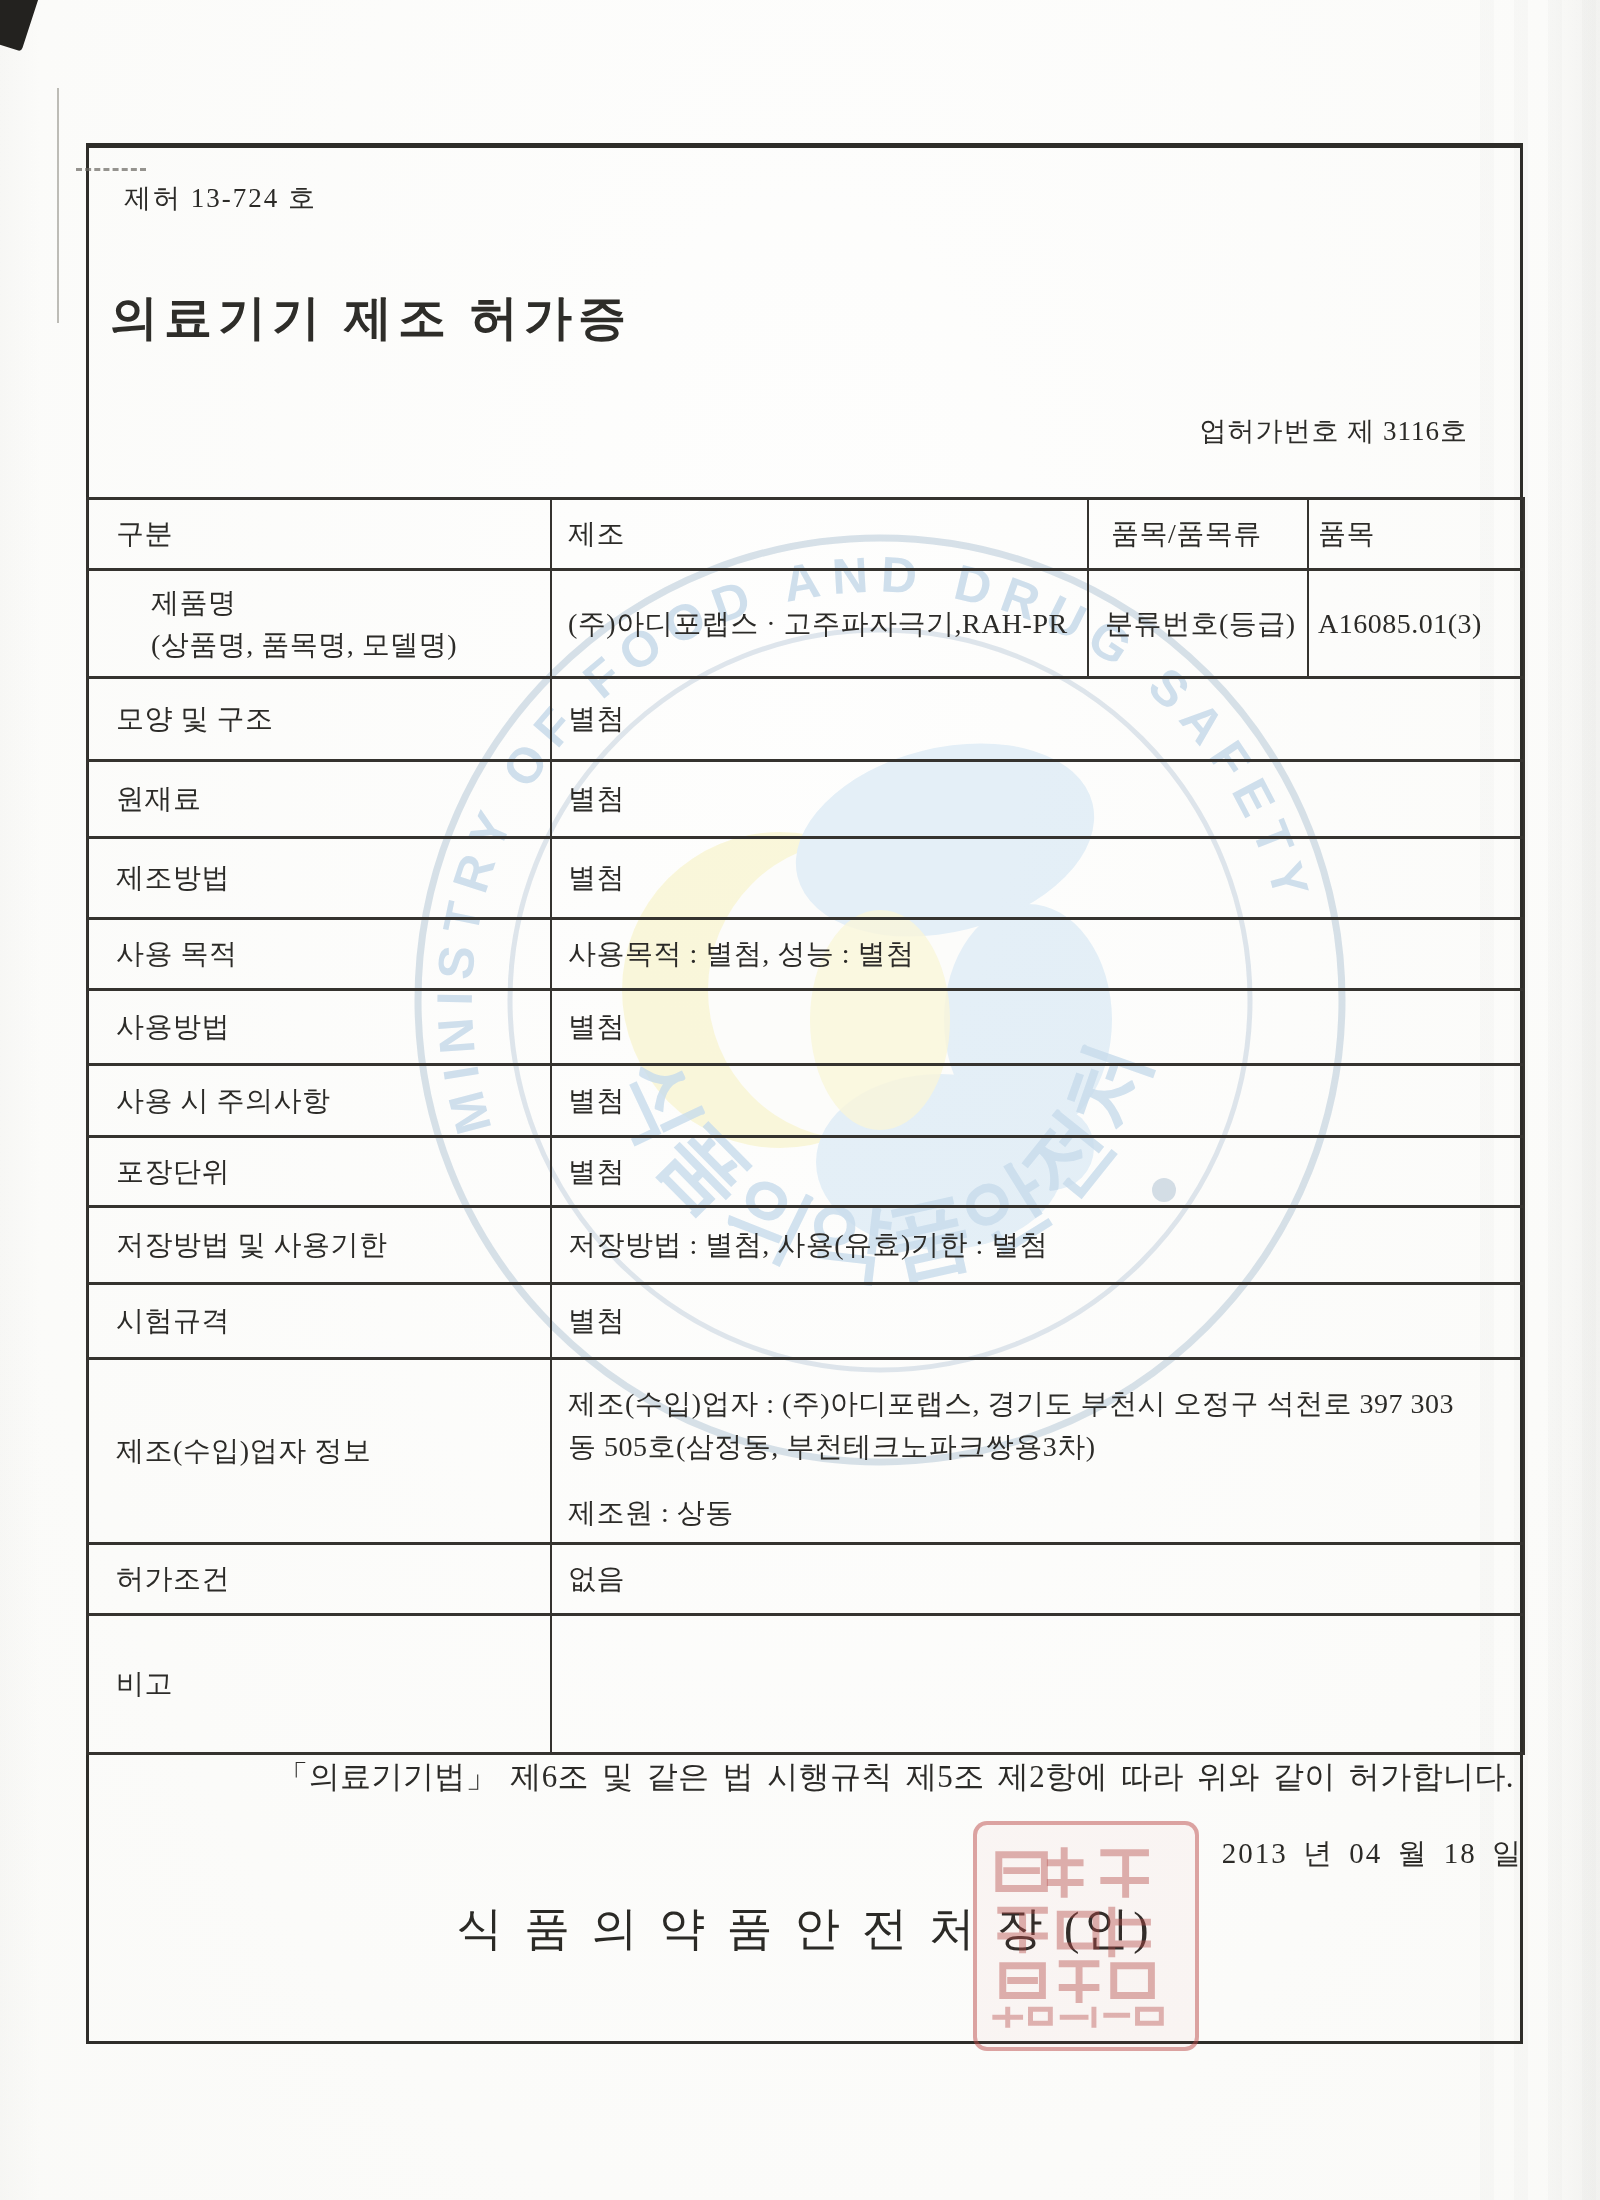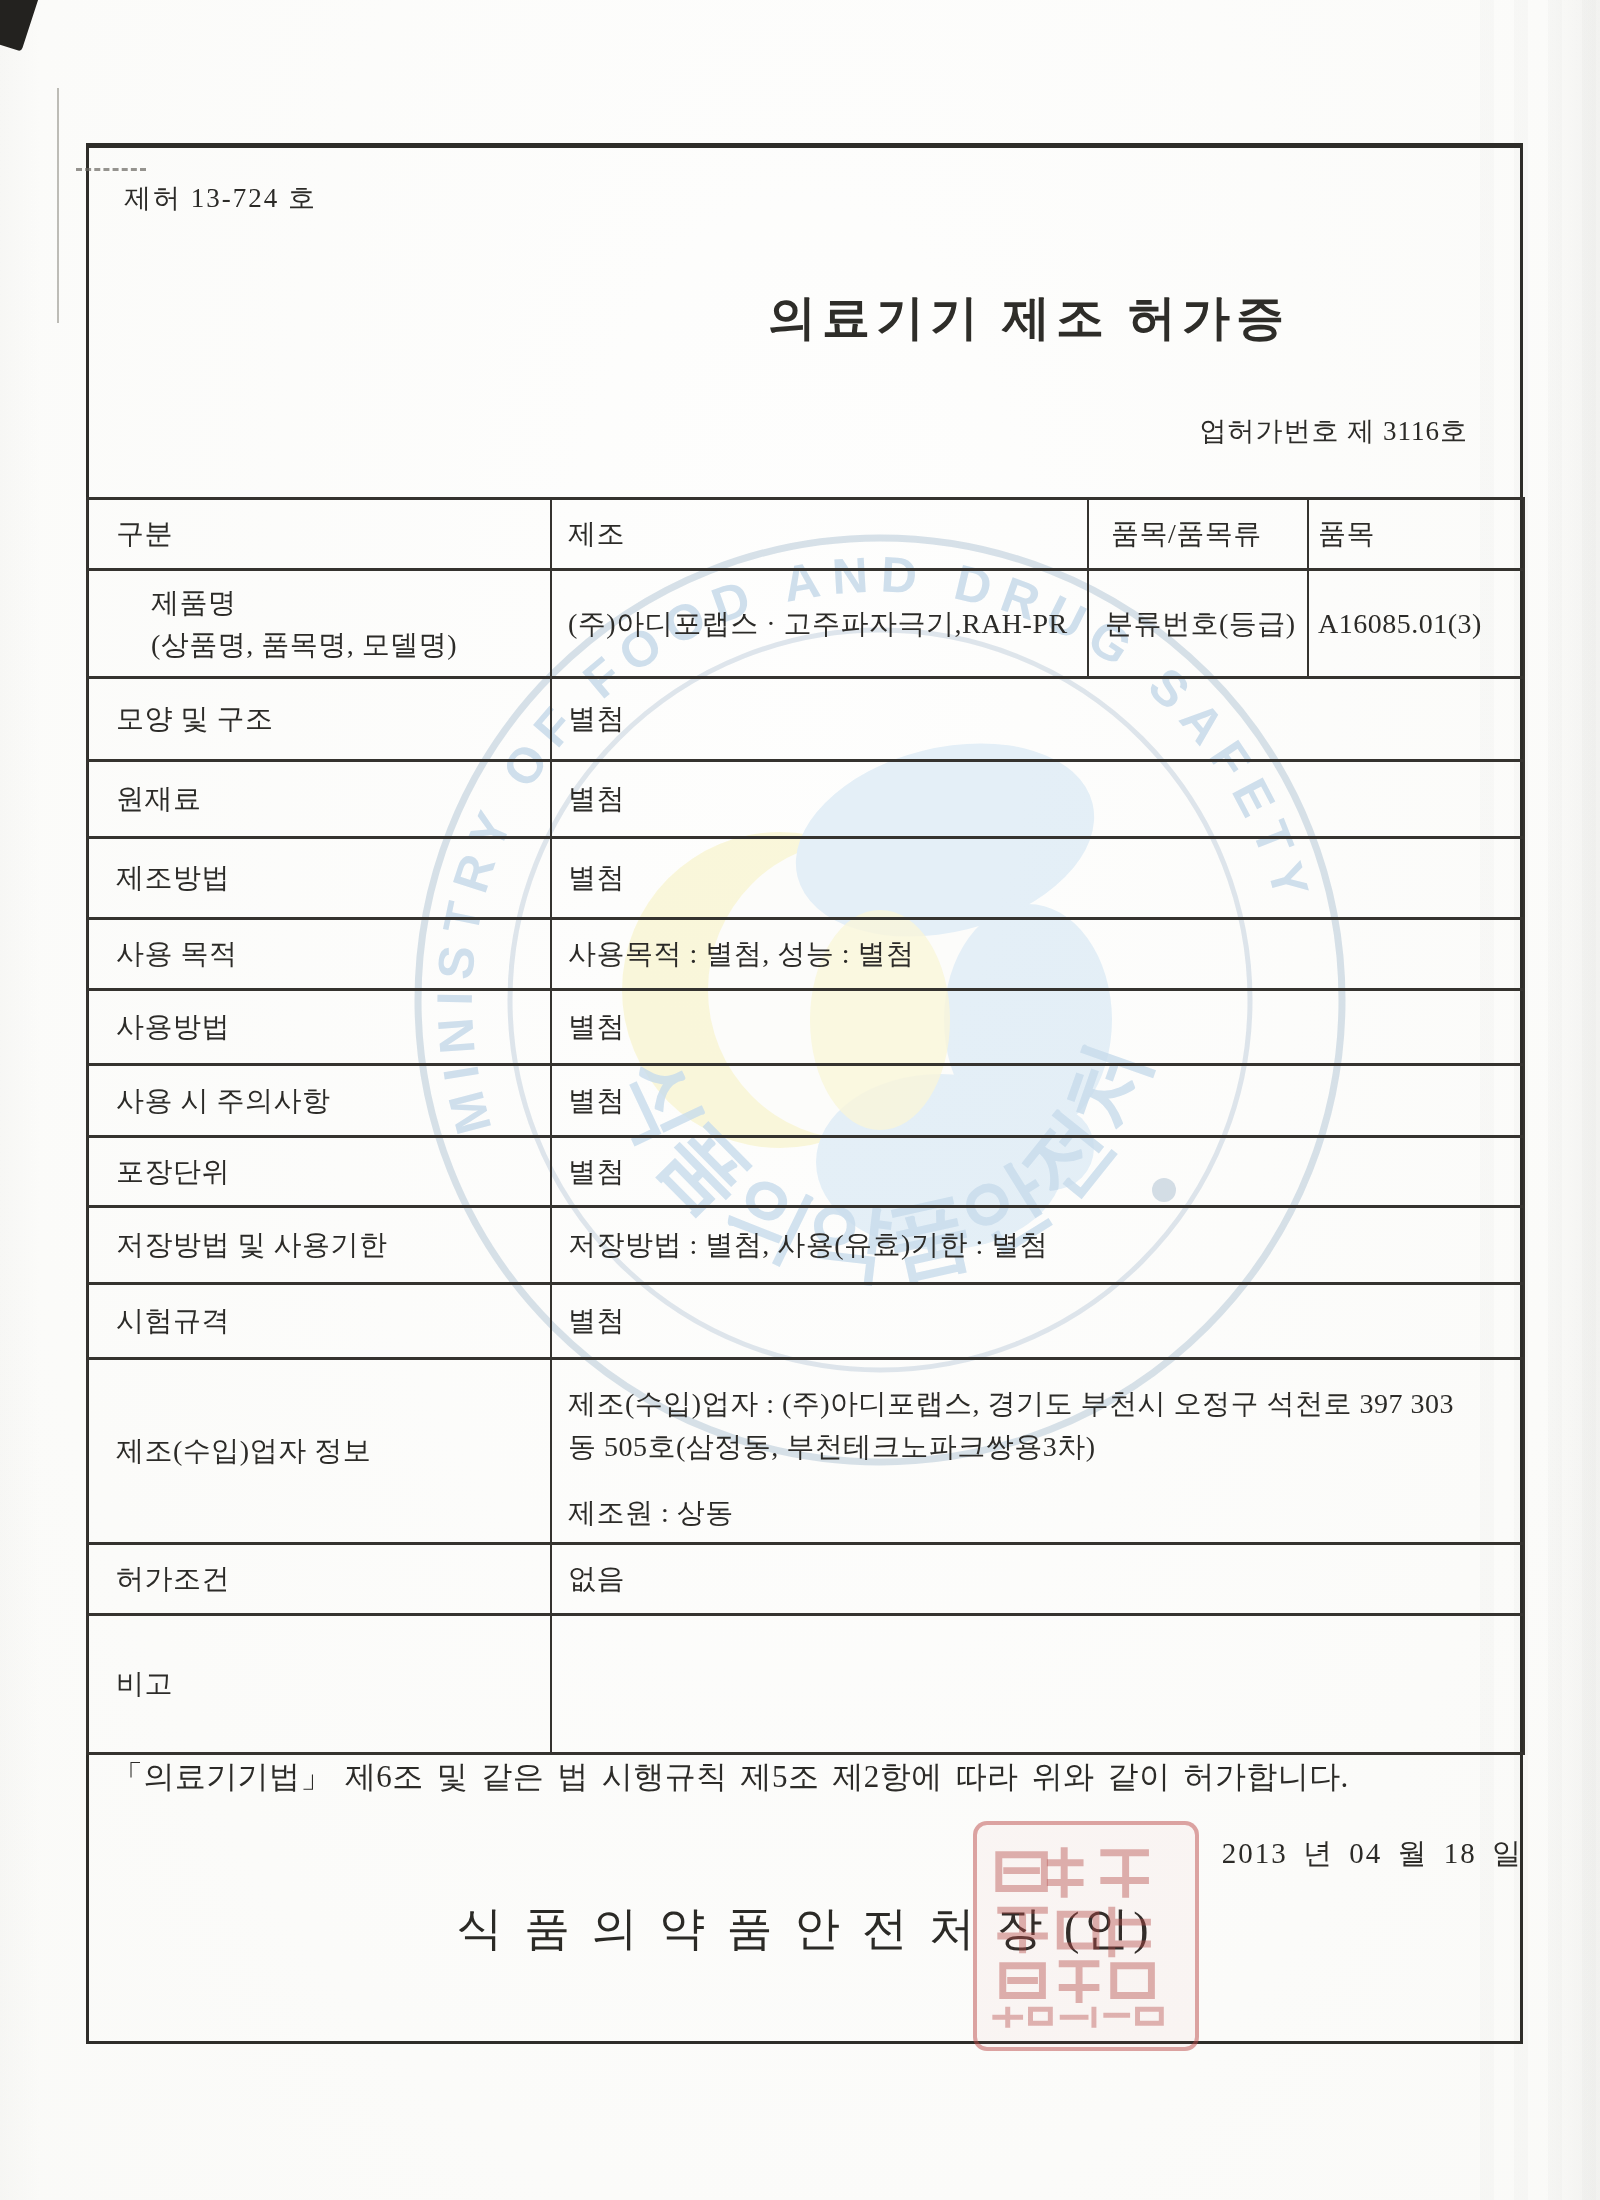--- a/index.html
+++ b/index.html
@@ -31,22 +31,22 @@
   .scratch-h { position:absolute; left:76px; top:168px; width:70px; border-top:3px dashed #6a6862; opacity:.7; z-index:7; }
   .scratch-v { position:absolute; left:57px; top:88px;  width:0;  height:235px; border-left:2px solid #8a8880; opacity:.55; z-index:7; }
 
   .outer-box {
     position:absolute; left:86px; top:143px; width:1437px; height:1901px;
     border:3px solid #2e2d29; border-top-width:5px; z-index:2; background:transparent;
   }
 
   .doc-number { position:absolute; left:124px; top:180px; font-size:27px; letter-spacing:2px; z-index:4; }
   .doc-title  {
-    position:absolute; left:86px; top:286px; width:1184px; text-align:right; z-index:4;
-    font-size:48px; font-weight:600; letter-spacing:6px; padding-left:24px; color:#2e2d29;margin-left:20px;
+    position:absolute; left:86px; top:286px; width:1184px; text-align:left; z-index:4;
+    font-size:48px; font-weight:600; letter-spacing:6px; padding-left:24px; color:#2e2d29;
   }
   .license-number { position:absolute; left:86px; top:413px; width:1382px; text-align:right; font-size:27px; letter-spacing:1px; z-index:4; }
 
   table.doc {
     position:absolute; left:86px; top:497px; width:1437px; z-index:3;
     border-collapse:collapse; table-layout:fixed; background:transparent;
   }
   table.doc td {
     border:2px solid #35332f; border-top-width:3px; border-bottom-width:3px;
     vertical-align:middle; font-size:28px; letter-spacing:.5px; overflow:hidden;
@@ -54,21 +54,21 @@
   td.lbl { padding-left:28px; font-size:30px; }
   td.val { padding-left:16px; }
   td.c3  { padding-left:22px; }
   td.c4  { padding-left:9px; }
   .two-line { line-height:1.5;margin-left:35px; }
   .addr-line { display:block; line-height:1.55; }
   .addr-gap  { display:block; margin-top:24px; line-height:1.4; }
 
   .legal-text {
     position:absolute; left:112px; top:1756px; width:1402px; z-index:4;
-    font-size:31px; letter-spacing:.4px; word-spacing:5px; white-space:nowrap;
+    font-size:31px; letter-spacing:.4px; word-spacing:5px; white-space:nowrap;text-align:right;
   }
   .issue-date {
     position:absolute; left:86px; top:1834px; width:1437px; text-align:right; z-index:4;
     font-size:29px; letter-spacing:2px; word-spacing:6px;
   }
   .issuer {
     position:absolute; left:86px; top:1898px; width:1437px; text-align:center; z-index:4;
     font-size:46px; font-weight:400; letter-spacing:4px; word-spacing:2px; color:#2b2a26;
   }
 

